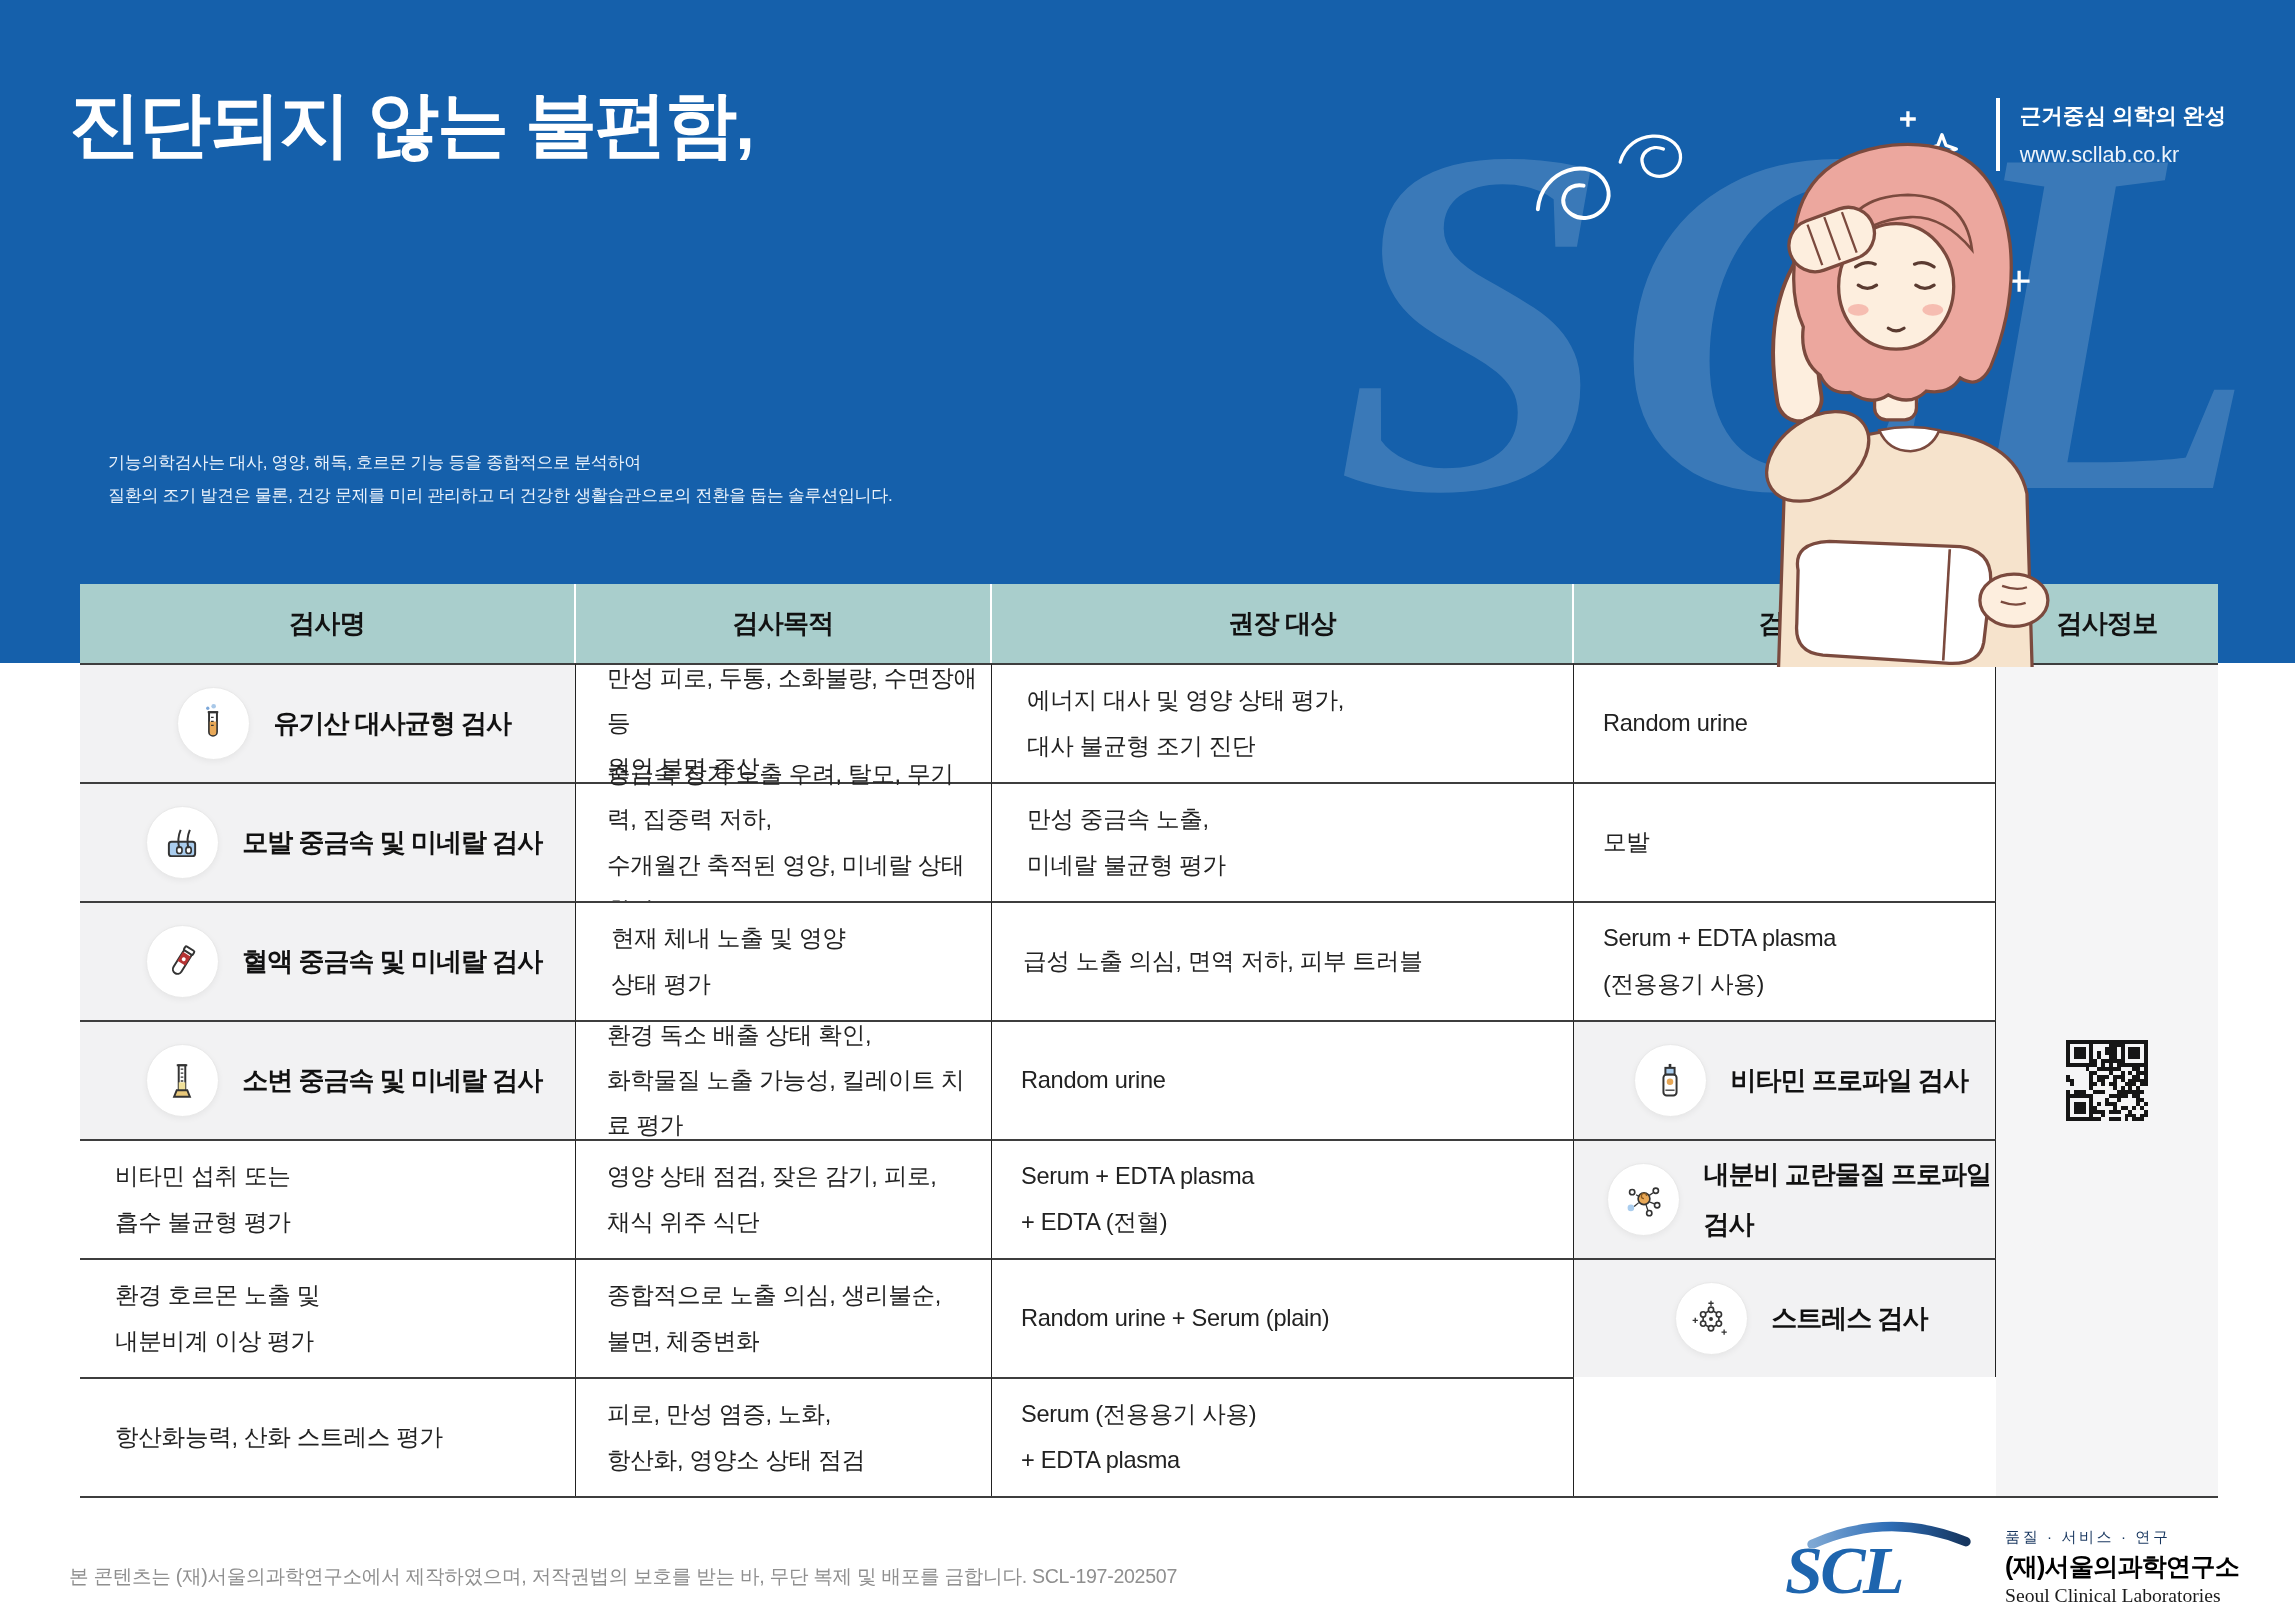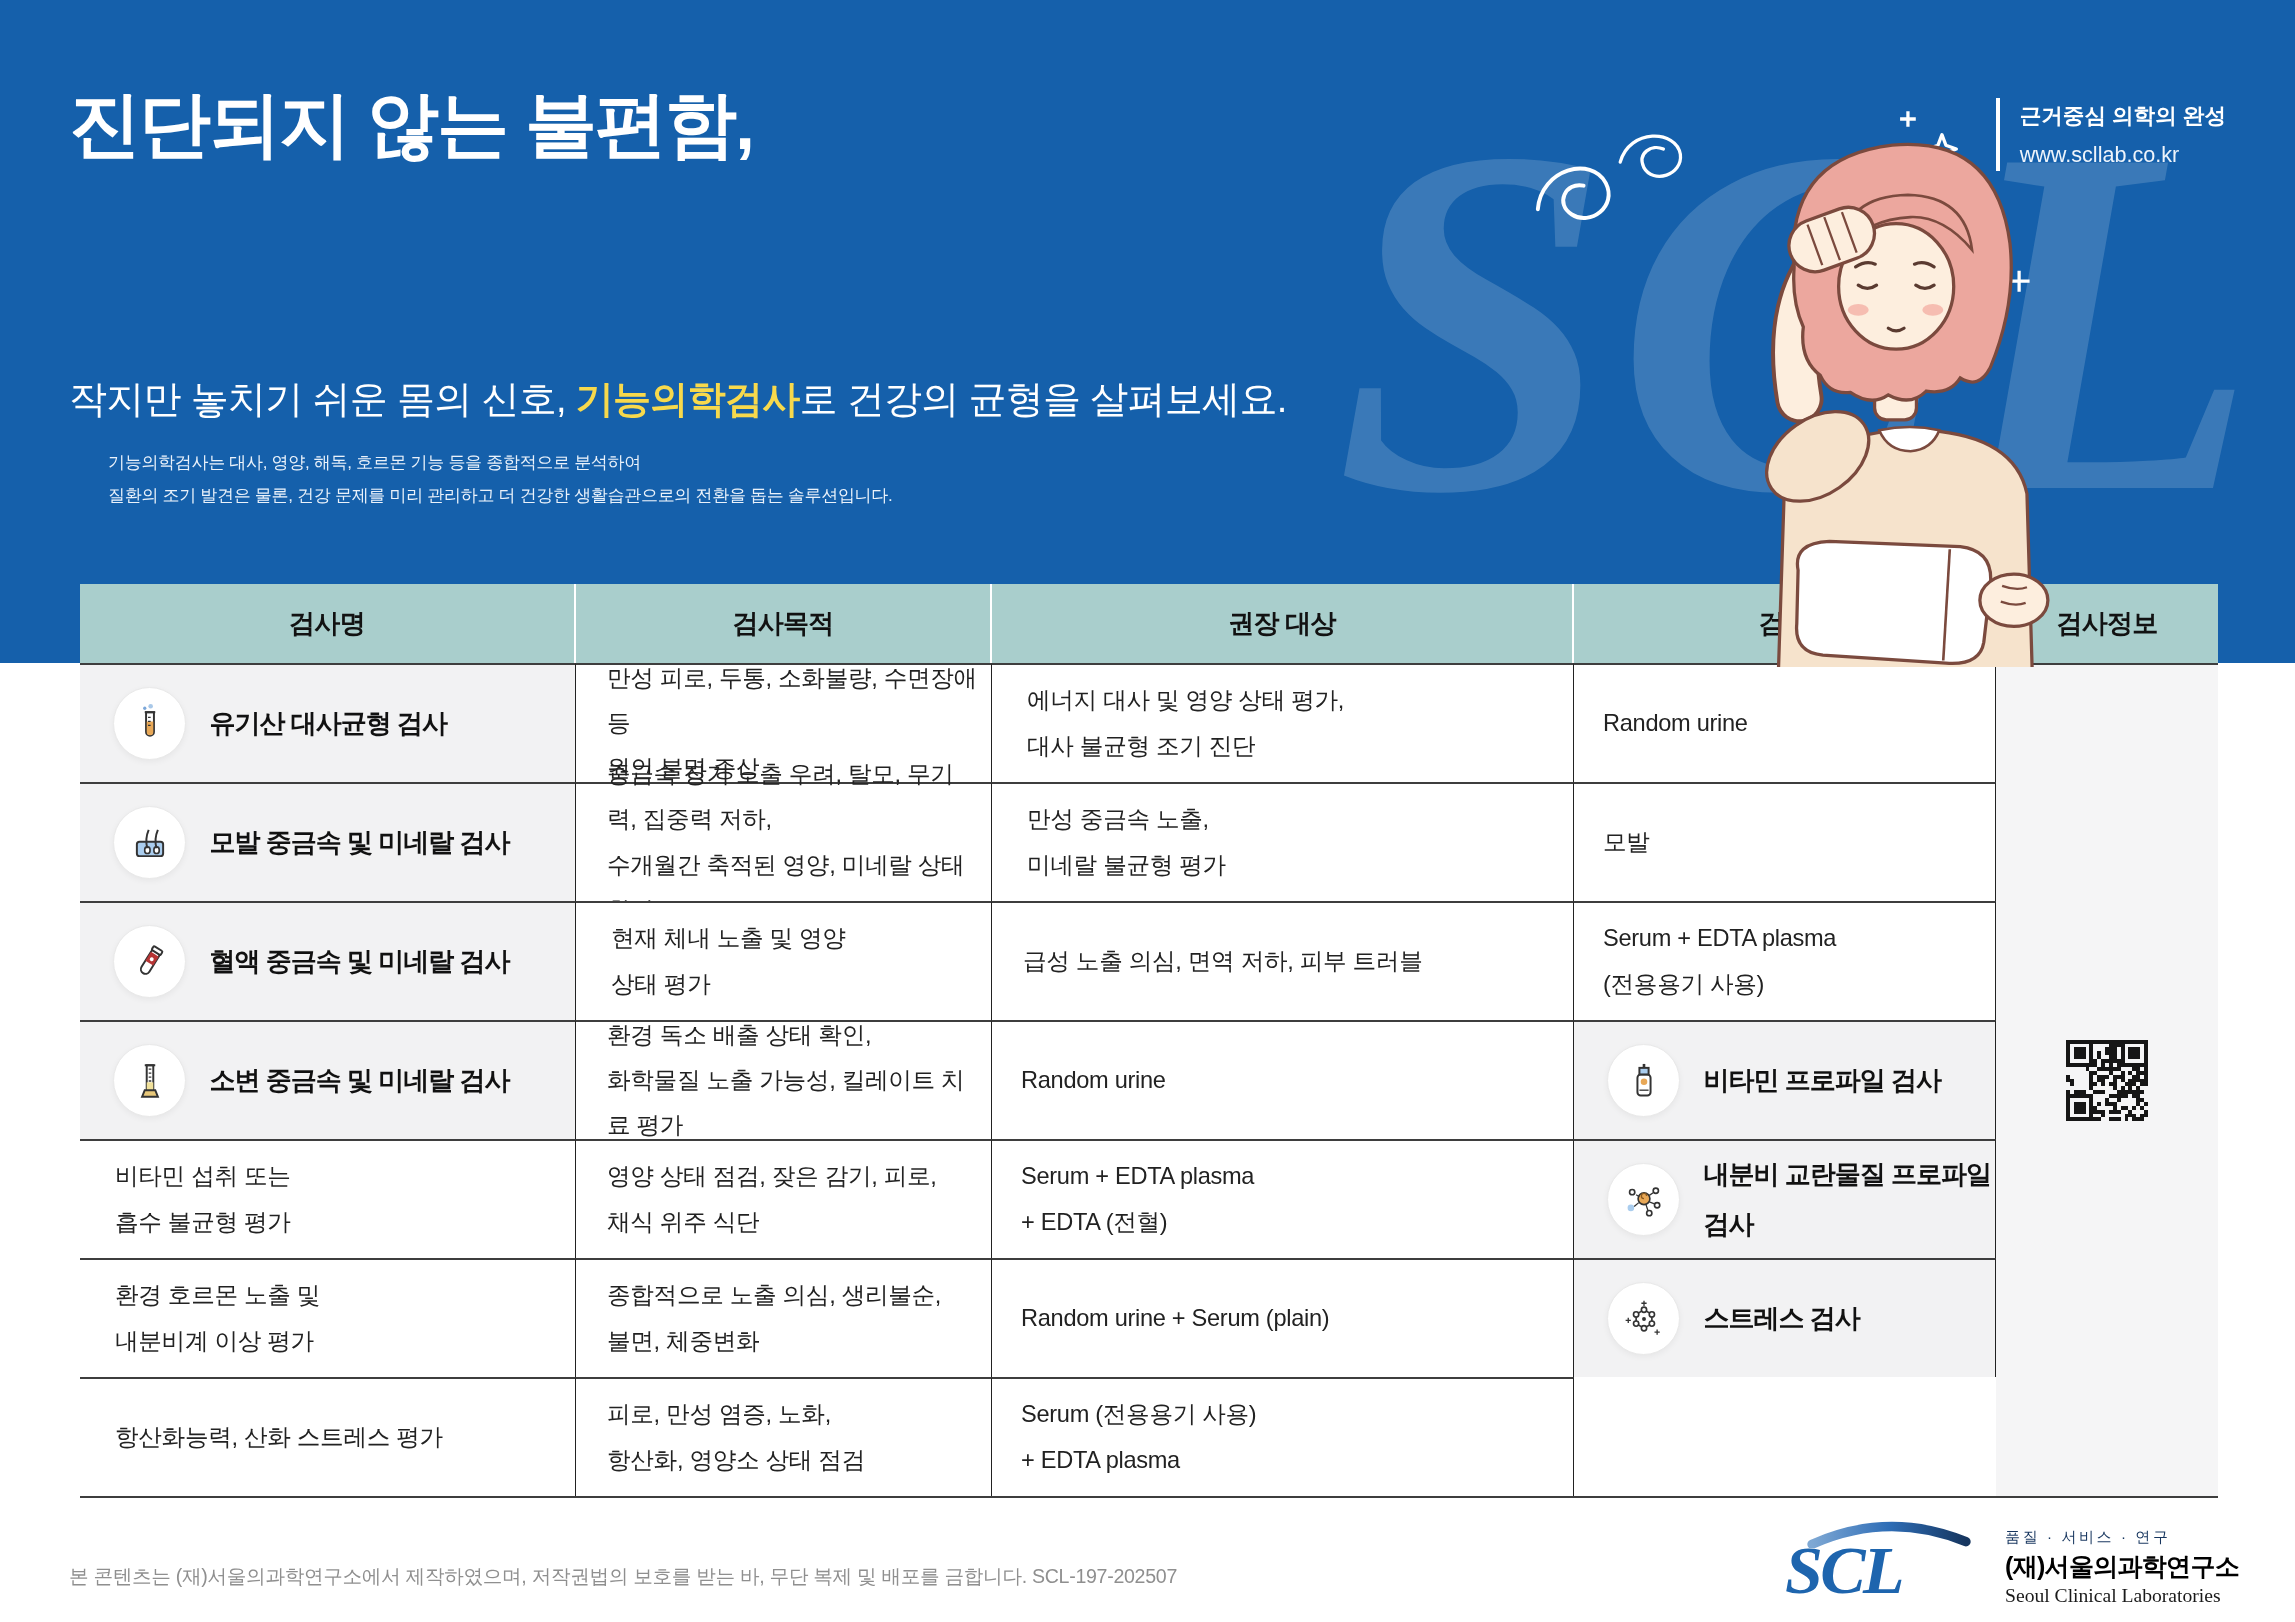--- a/index.html
+++ b/index.html
@@ -32,21 +32,21 @@
   .ftable{position:absolute;left:80px;top:584px;z-index:2;width:2138px;
           display:grid;grid-template-columns:496px 416px 582px 422px 222px;
           grid-template-rows:79px repeat(7,119px);
           border-bottom:2px solid #3e3e3e;background:transparent;box-sizing:border-box;}
   .ftable *{box-sizing:border-box;}
   .th{background:#a9cecc;display:flex;align-items:center;justify-content:center;
       font-size:26px;font-weight:700;color:#121212;border-right:2px solid #ffffff;letter-spacing:-0.7px;}
   .th.last{border-right:none;}
   .cell{border-top:2px solid #3e3e3e;background:#ffffff;display:flex;align-items:center;
         font-size:23.6px;line-height:1.92;color:#222;letter-spacing:-0.3px;white-space:pre-line;}
-  .c-name{background:#f2f2f3;border-right:1.3px solid #222;padding-left:33px;gap:23.6px;}
+  .c-name{background:#f2f2f3;border-right:1.3px solid #222;padding-left:33px;gap:23.6px;justify-content:center;}
   .c-purpose{border-right:1.3px solid #222;padding:0 15.7px 0 35px;}
   .c-target{border-right:1.3px solid #222;padding:0 11.8px 0 31px;}
   .c-spec{border-right:1.3px solid #222;padding:0 11.8px 0 29px;}
   .c-info{grid-column:5;grid-row:2 / -1;background:#f5f5f6;border-top:2px solid #3e3e3e;
           display:flex;align-items:center;justify-content:center;}
   .test-name{font-size:26px;font-weight:700;color:#111;letter-spacing:-1px;}
   .icon-circle{flex:0 0 73px;width:73px;height:73px;border-radius:50%;background:#fff;
                border:1.3px solid #e9e9e9;box-shadow:0 2px 6.5px rgba(0,0,0,0.05);
                display:flex;align-items:center;justify-content:center;}
   [data-name="qr-code"]{display:grid;grid-template-columns:repeat(21,3.9px);grid-template-rows:repeat(21,3.9px);}
@@ -69,21 +69,20 @@
 
 <div class="page" data-name="poster-page">
 
   <div class="hero" data-name="hero-banner"></div>
   <div class="watermark" data-name="scl-watermark">SCL</div>
 
   <div class="hero-title" data-name="page-title">
     <div data-name="page-title-line1">진단되지 않는 불편함,</div>
   </div>
 
-  <div class="hero-sub" data-name="page-subtitle"><span data-name="subtitle-prefix">작지만 놓치기 쉬운 몸의 신호, </span><span class="hl" data-name="subtitle-highlight">기능의학검사</span><span data-name="subtitle-suffix">로 건강의 균형을 살펴보세요.</span></div>
 
   <div class="hero-desc" data-name="hero-description">
     <div data-name="hero-description-line1">기능의학검사는 대사, 영양, 해독, 호르몬 기능 등을 종합적으로 분석하여</div>
     <div data-name="hero-description-line2">질환의 조기 발견은 물론, 건강 문제를 미리 관리하고 더 건강한 생활습관으로의 전환을 돕는 솔루션입니다.</div>
   </div>
 
   <div class="brand-note" data-name="brand-note">
     <div class="bar" data-name="brand-note-divider"></div>
     <div class="bn-col">
       <div class="bn-tag" data-name="brand-tagline">근거중심 의학의 완성</div>

